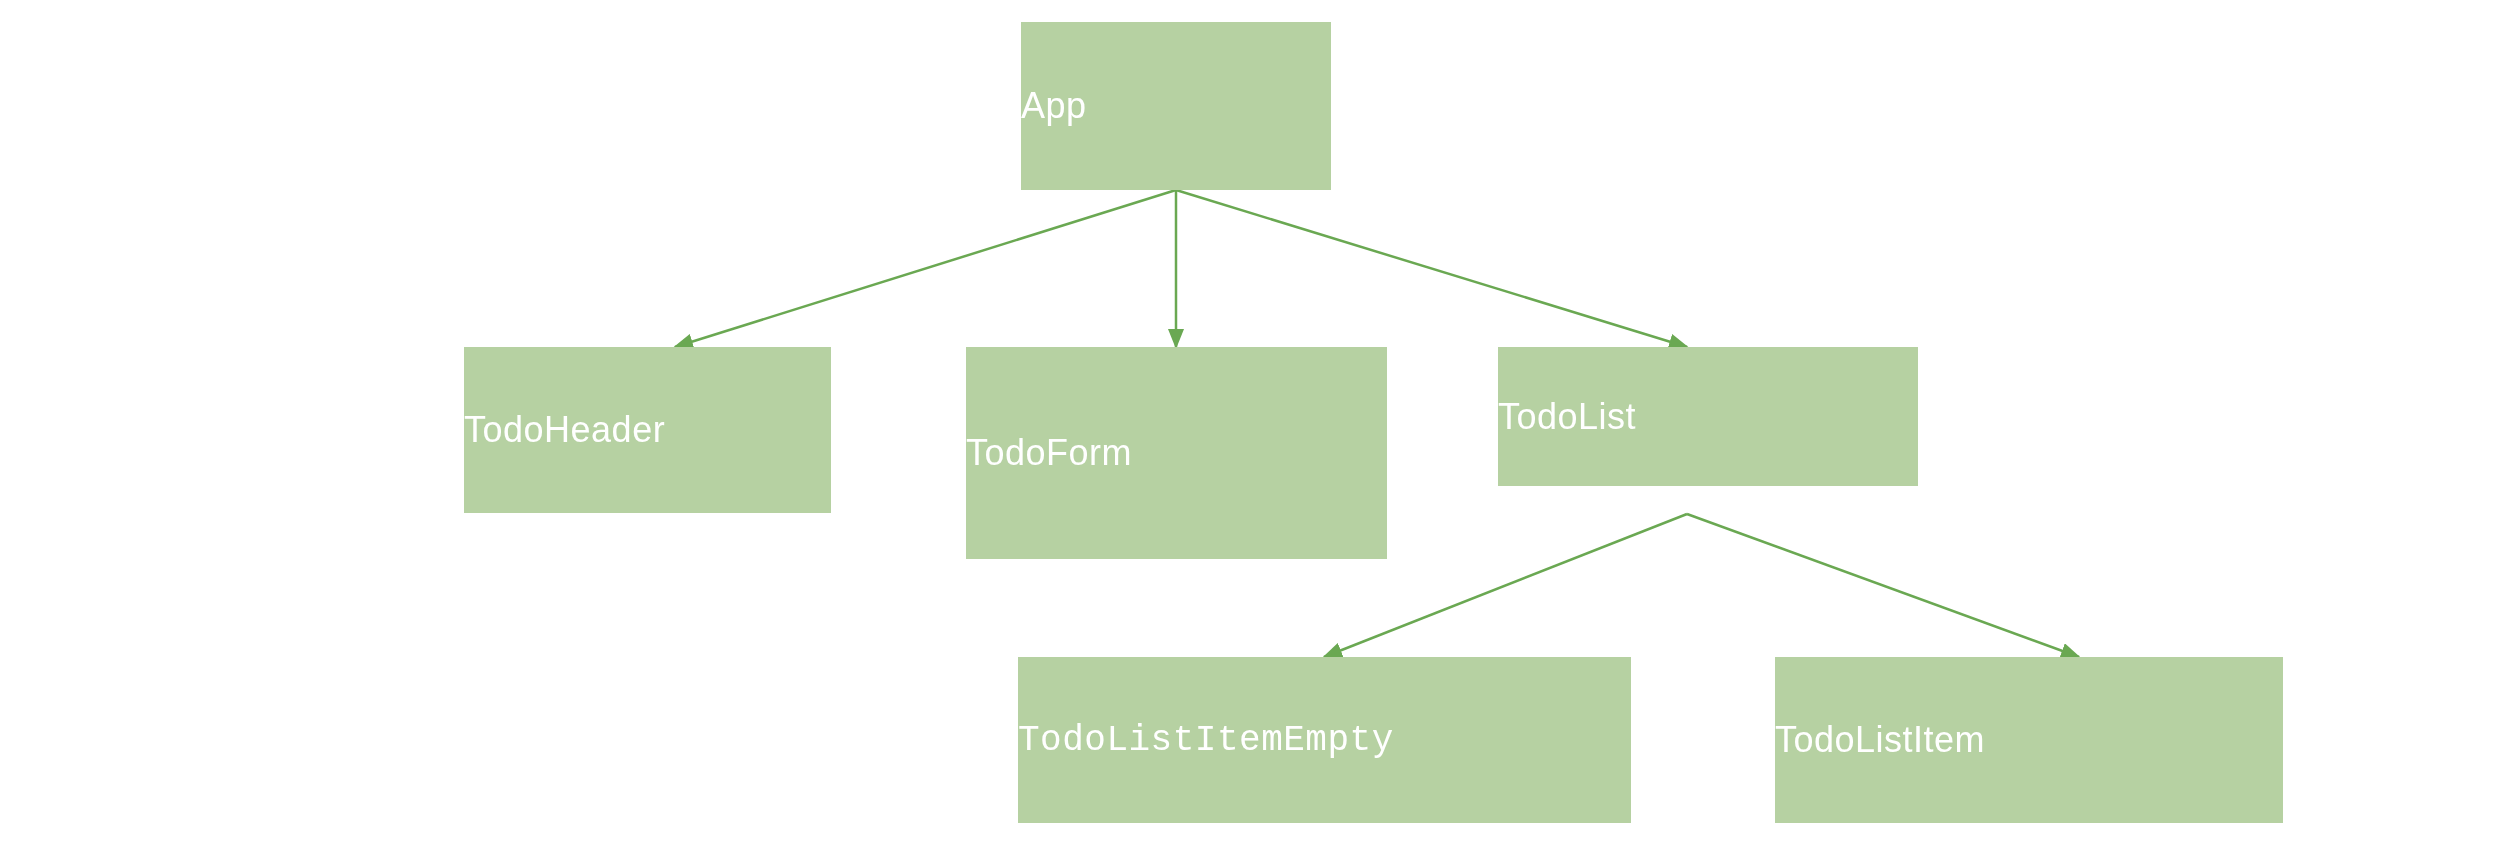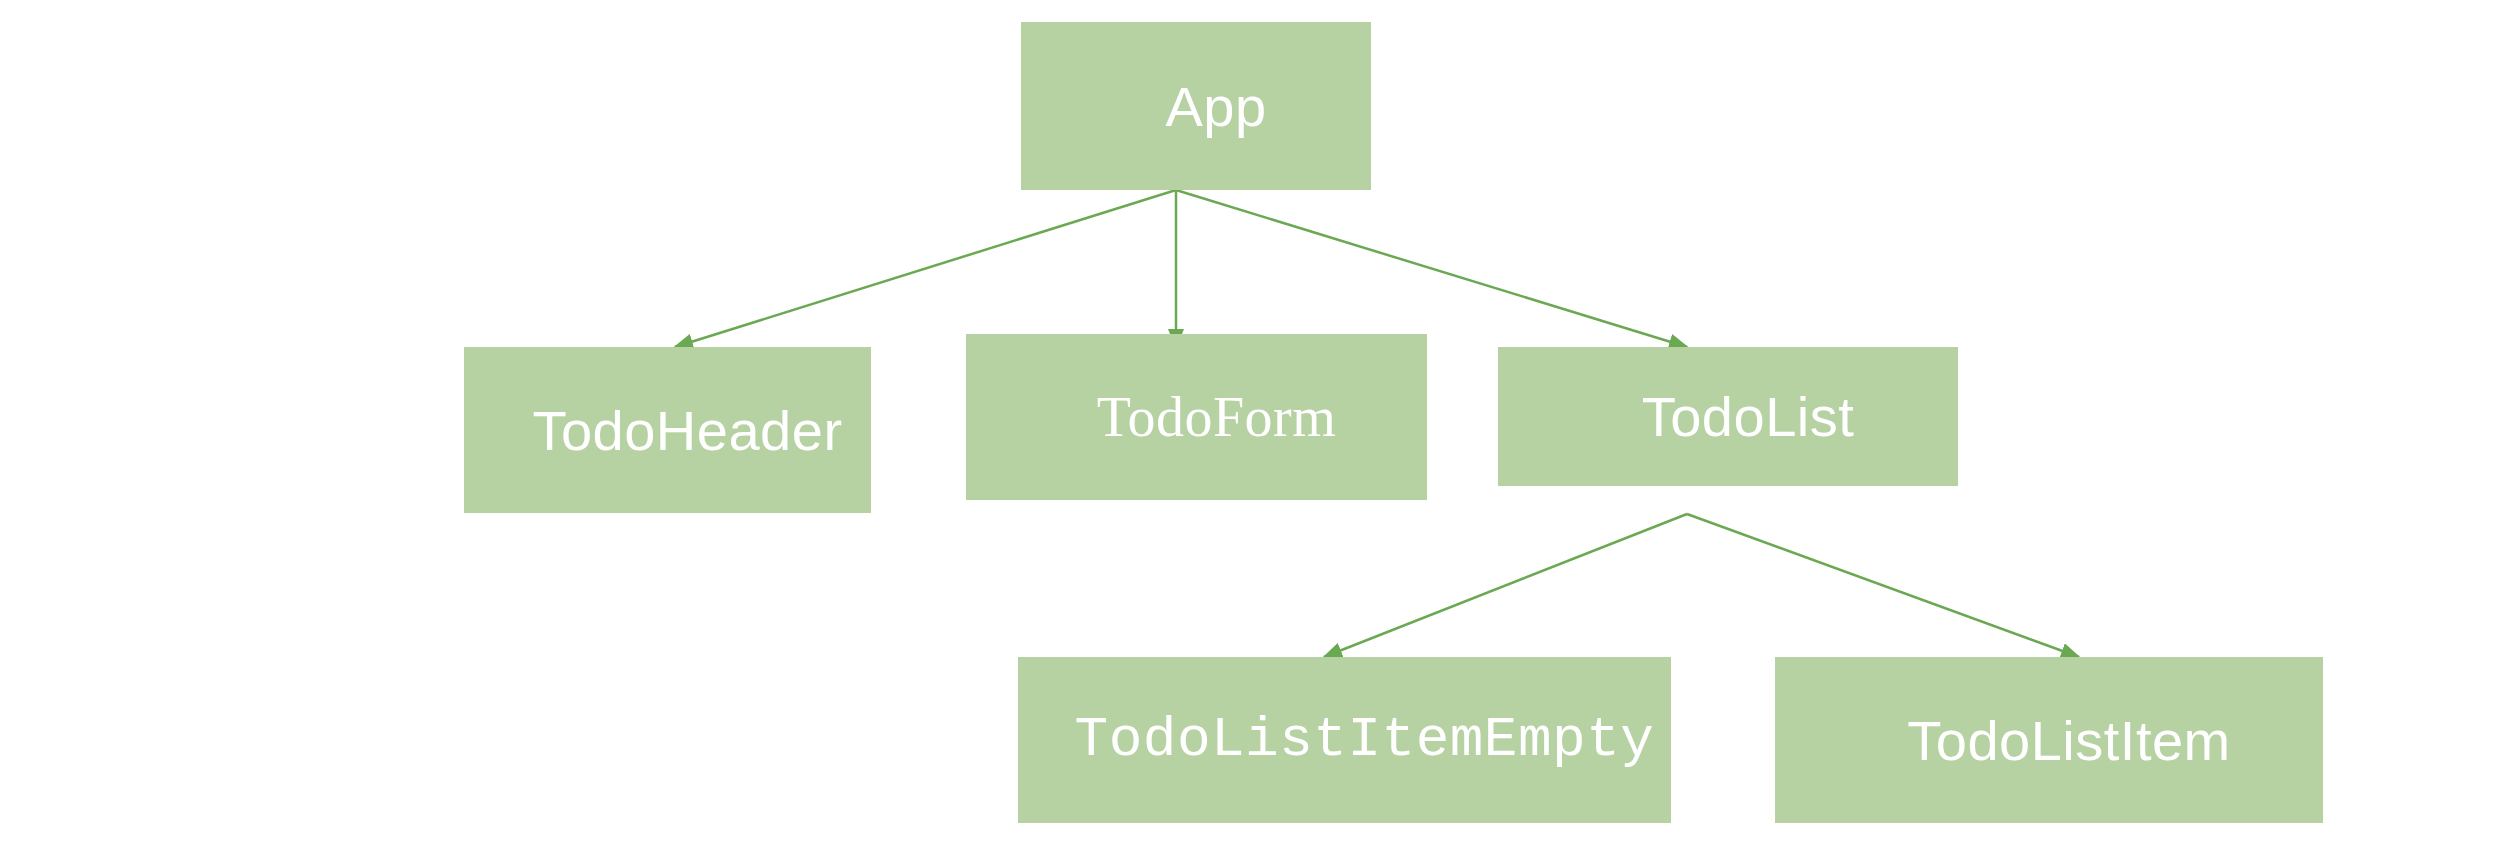--- a/index.html
+++ b/index.html
@@ -26,31 +26,30 @@
   .connectors line {
     stroke: #6aa852;
     stroke-width: 2.5;
     fill: none;
   }
   .node {
     position: absolute;
     background: #b6d1a2;
     display: flex;
     align-items: center;
-    justify-content: center;
+    justify-content: flex-start;
     color: #ffffff;
-    font-size: 56px;
+    font-size: 36px;
     font-weight: 300;
     letter-spacing: 0.5px;
     white-space: nowrap;
-    padding-left: 40px;
   }
   .node-app            { left: 1021px; top: 22px;  width: 310px; height: 168px; }
   .node-todo-header    { left: 464px;  top: 347px; width: 367px; height: 166px; }
-  .node-todo-form      { left: 966px;  top: 334px; width: 421px; height: 166px; font-family: Liberation Serif, serif; }
+  .node-todo-form      { left: 966px;  top: 347px; width: 421px; height: 212px; }
   .node-todo-list      { left: 1474px; top: 347px; width: 420px; height: 139px; margin-left: 24px; }
   .node-todo-list-item-empty { left: 1018px; top: 657px; width: 613px; height: 166px; font-family: Liberation Mono, monospace; }
   .node-todo-list-item { left: 1775px; top: 657px; width: 508px; height: 166px; }
 </style>
 </head>
 <body>
 
 <div class="canvas">
 
   <svg class="connectors" viewBox="0 0 2501 867" xmlns="http://www.w3.org/2000/svg" aria-hidden="true">

